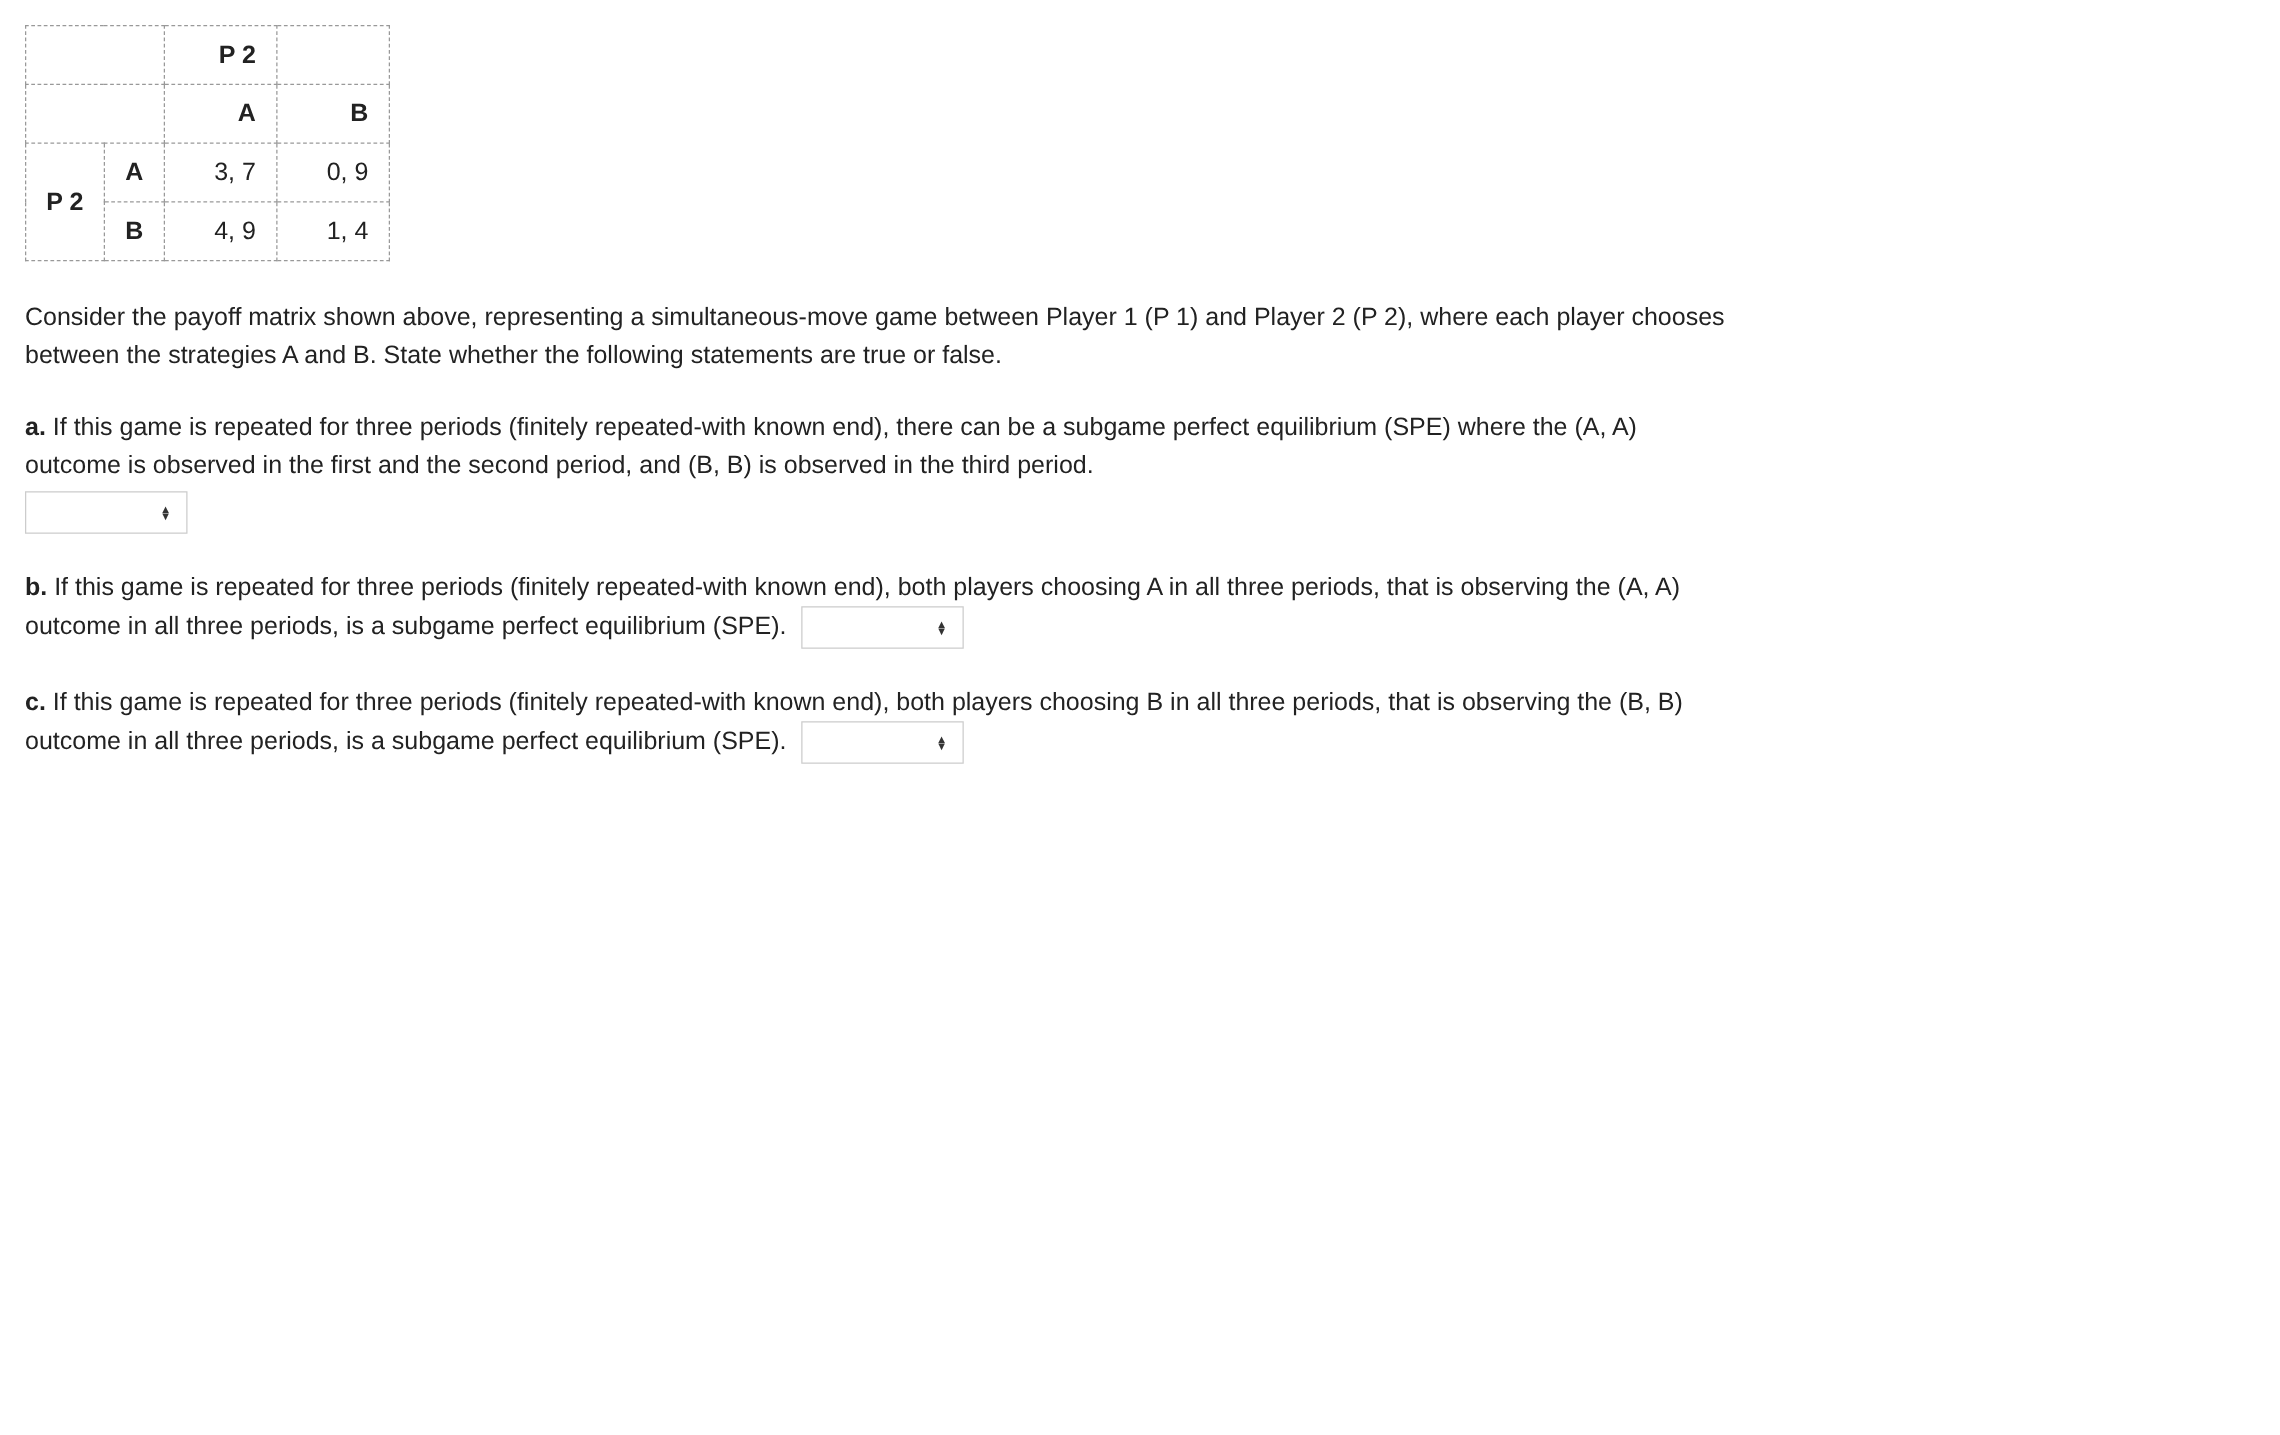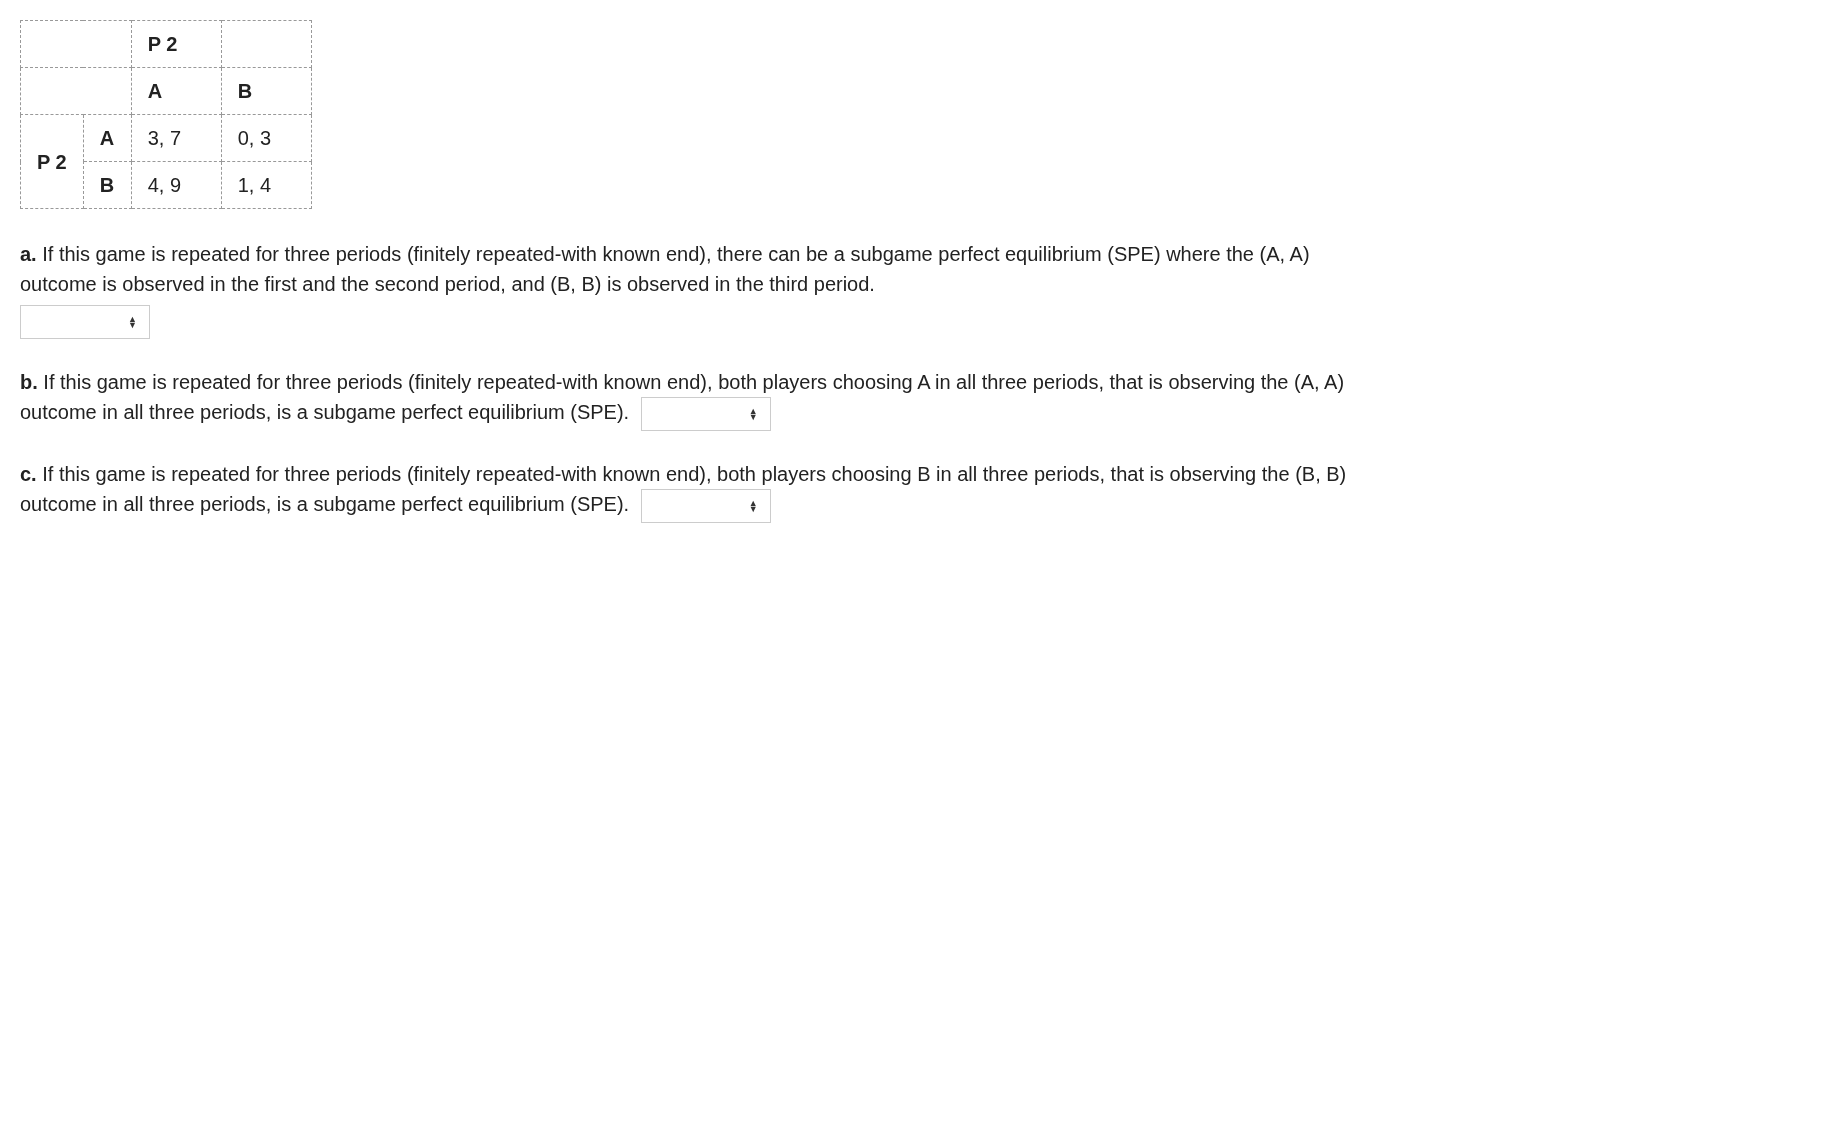--- a/index.html
+++ b/index.html
@@ -15,21 +15,21 @@
     }
 
     
     table.payoff {
       border-collapse: collapse;
       margin-bottom: 30px;
     }
     table.payoff td, table.payoff th {
       border: 1px dashed #999;
       padding: 8px 16px;
-      text-align: left;
+      text-align: right;
       font-size: 20px;
       min-width: 48px;
     }
     table.payoff th {
       font-weight: bold;
     }
     table.payoff td.pay {
       min-width: 90px;
     }
     table.payoff td.blank, table.payoff th.blank {
@@ -104,30 +104,31 @@
     </tr>
     <tr>
       <th class="blank" colspan="2"></th>
       <th>A</th>
       <th>B</th>
     </tr>
     <tr>
       <th rowspan="2">P 2</th>
       <th>A</th>
       <td class="pay">3, 7</td>
-      <td class="pay">0, 3</td>
+      <td class="pay">0, 9</td>
     </tr>
     <tr>
       <th>B</th>
       <td class="pay">4, 9</td>
       <td class="pay">1, 4</td>
     </tr>
   </tbody>
     </table>
 
+  <div class="intro">Consider the payoff matrix shown above, representing a simultaneous-move game between Player 1 (P 1) and Player 2 (P 2), where each player chooses between the strategies A and B. State whether the following statements are true or false.</div>
 
   <div class="question-block">
     <div class="question-text">
       <span class="label-bold">a.</span><span> If this game is repeated for three periods (finitely repeated-with known end), there can be a subgame perfect equilibrium (SPE) where the (A, A) outcome is observed in the first and the second period, and (B, B) is observed in the third period.</span>
     </div>
     <div class="select-block">
       <span class="select-wrap">
         <span class="arrows">
           <span>▲</span>
             <span>▼</span>

